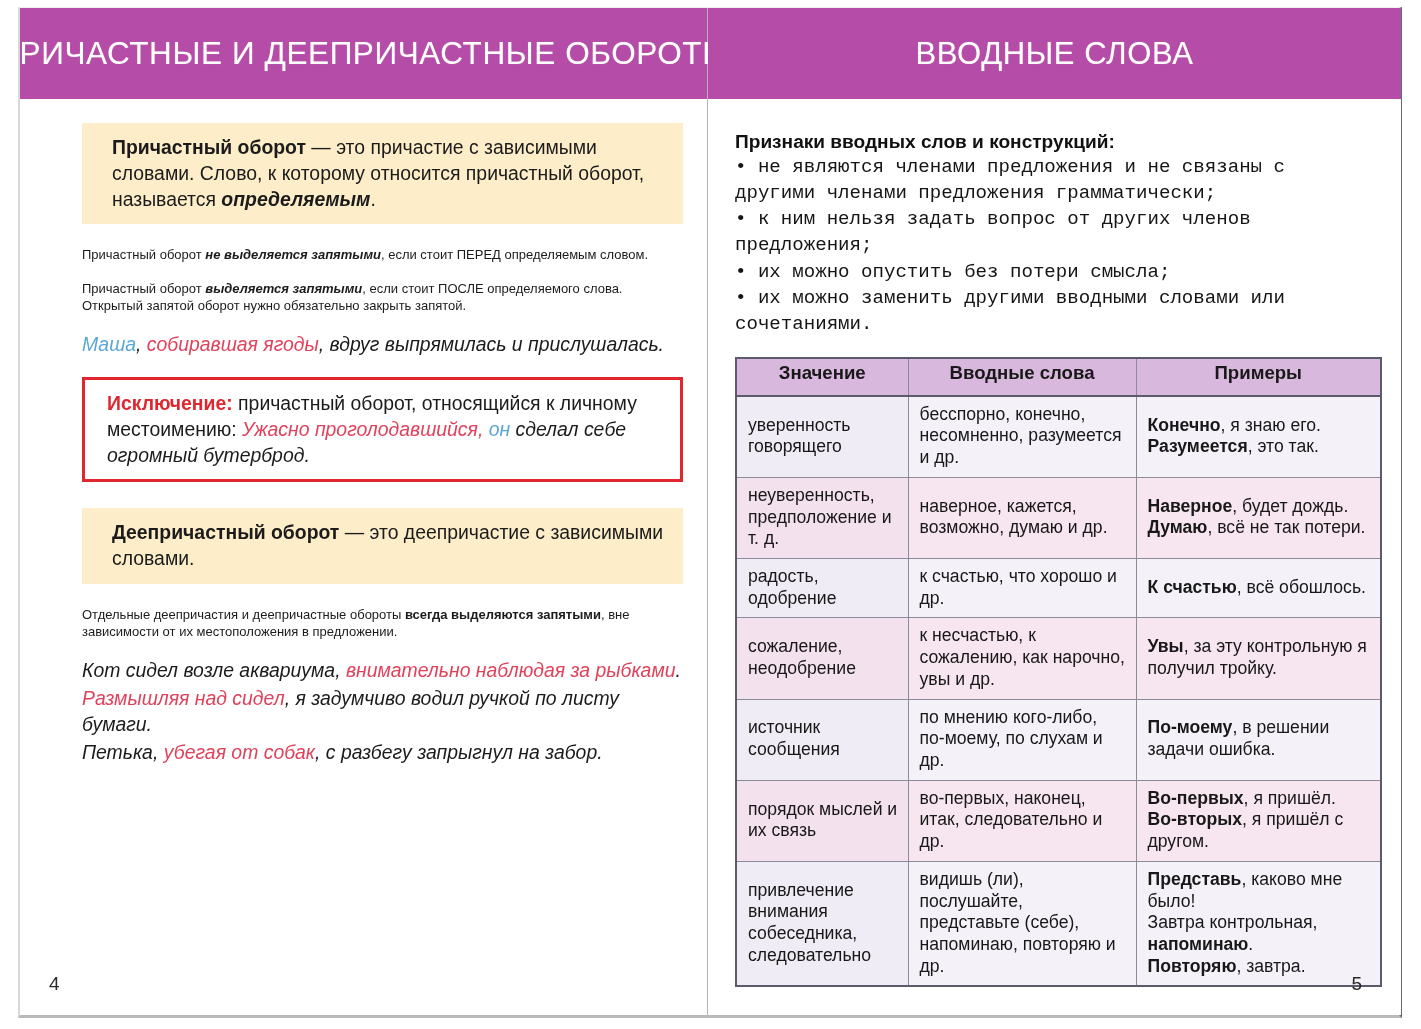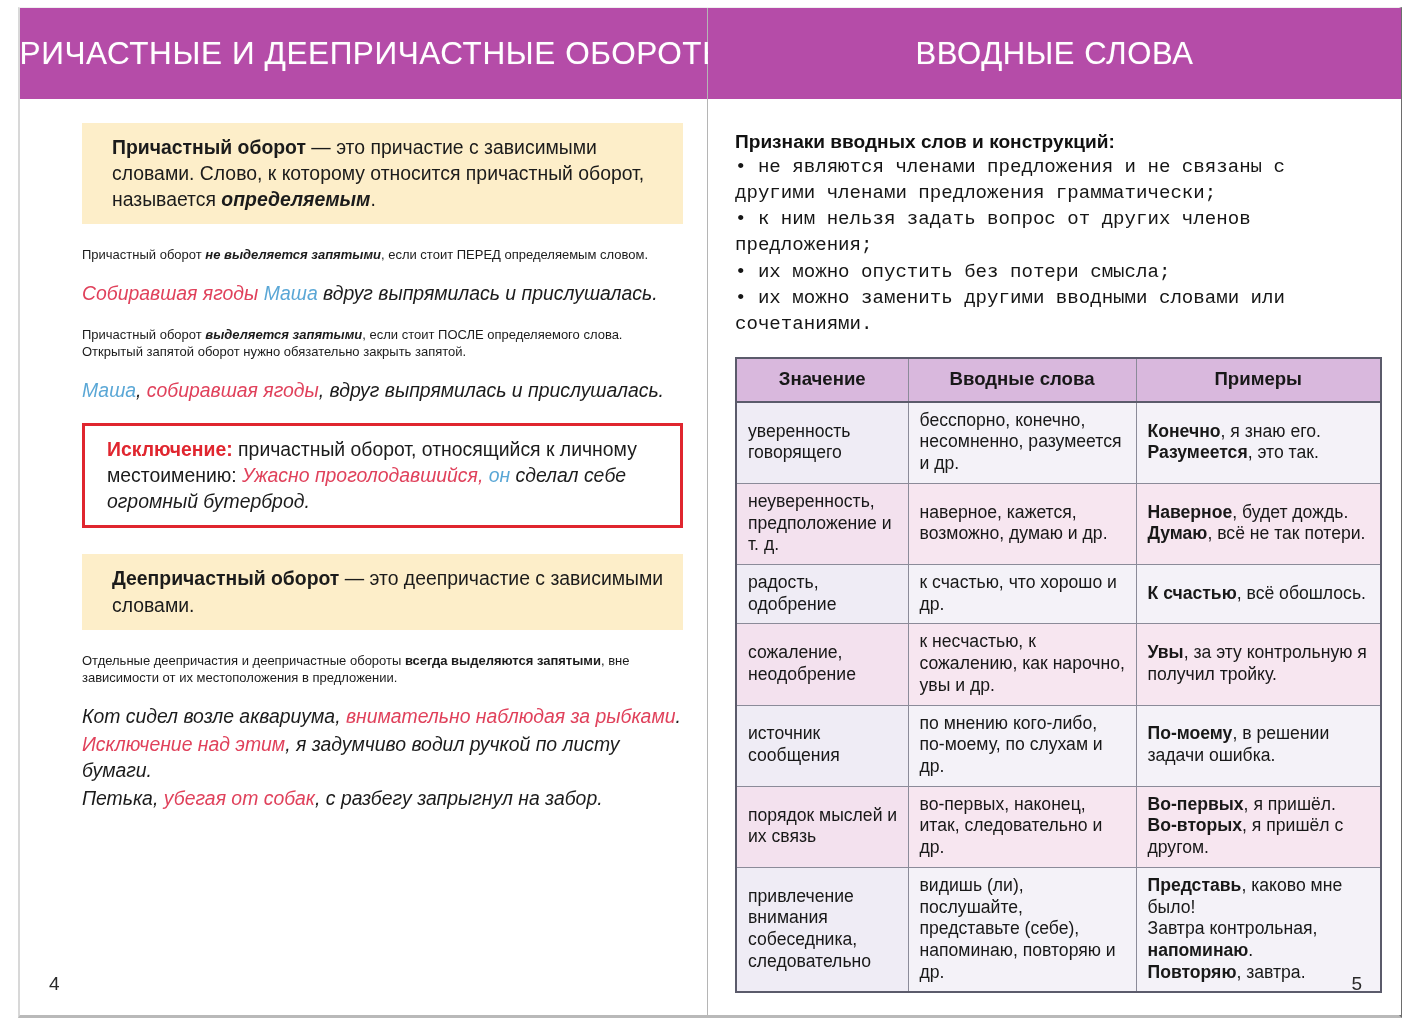--- a/index.html
+++ b/index.html
@@ -146,21 +146,21 @@
     padding: 7px 9px 8px 11px;
     font-size: 17.6px;
     line-height: 1.235;
     color: #181818;
   }
   table.vw thead th {
     background: #d9b8dd;
     text-align: center;
     font-weight: bold;
     font-size: 18.6px;
-    padding: 9px 4px 10px;
+    padding: 3px 4px 10px;
     border-bottom: 2px solid #5b5b6b;
   }
   col.c1 { width: 172px; }
   col.c2 { width: 228px; }
   col.c3 { width: 245px; }
 
   
   tbody tr:nth-child(odd)  td { background: #f4f2f8; }
   tbody tr:nth-child(even) td { background: #f7e6f0; }
   tbody tr:nth-child(odd)  td.col-mean { background: #efecf5; }
@@ -190,39 +190,38 @@
     </div>
 
     <div class="body-left">
 
       <div class="def-box">
         <b>Причастный оборот</b><span> — </span><span>это причастие с зависимыми словами. Слово, к которому относится причастный оборот, называется </span><i>определяемым</i><span>.</span>
       </div>
 
       <p class="para"><span>Причастный оборот </span><span class="bi">не выделяется запятыми</span><span>, если стоит ПЕРЕД определяемым словом.</span></p>
 
-      <p class="example"><span class="red">Собиравшая ягоды</span> <span class="blue">Маша</span> <span>вдруг выпрямилась и прислушалась.</span></p>
 
       <p class="para"><span>Причастный оборот </span><span class="bi">выделяется запятыми</span><span>, если стоит ПОСЛЕ определяемого слова.</span><br><span>Открытый запятой оборот нужно обязательно закрыть запятой.</span></p>
 
       <p class="example"><span class="blue">Маша</span><span>, </span><span class="red">собиравшая ягоды</span><span>, вдруг выпрямилась и прислушалась.</span></p>
 
       <div class="exception-box">
         <span class="lead">Исключение:</span><span> причастный оборот, относящийся к личному местоимению: </span><span class="red">Ужасно проголодавшийся</span><span class="red">,</span> <span class="blue">он</span><span class="ital"> сделал себе огромный бутерброд.</span>
       </div>
 
       <div class="def-box">
         <b>Деепричастный оборот</b><span> — </span><span>это деепричастие с зависимыми словами.</span>
       </div>
 
       <p class="para"><span>Отдельные деепричастия и деепричастные обороты </span><b>всегда выделяются запятыми</b><span>, вне зависимости от их местоположения в предложении.</span></p>
 
       <p class="example tight"><span>Кот сидел возле аквариума, </span><span class="red">внимательно наблюдая за рыбками</span><span>.</span></p>
 
-      <p class="example tight"><span class="red">Исключение над этим</span><span>, я задумчиво водил ручкой по листу бумаги.</span></p>
+      <p class="example tight"><span class="red">Размышляя над сидел</span><span>, я задумчиво водил ручкой по листу бумаги.</span></p>
 
       <p class="example tight"><span>Петька, </span><span class="red">убегая от собак</span><span>, с разбегу запрыгнул на забор.</span></p>
 
     </div>
 
     <span class="page-num page-num-left">4</span>
   </div>
 
   <div class="page page-right">
 

